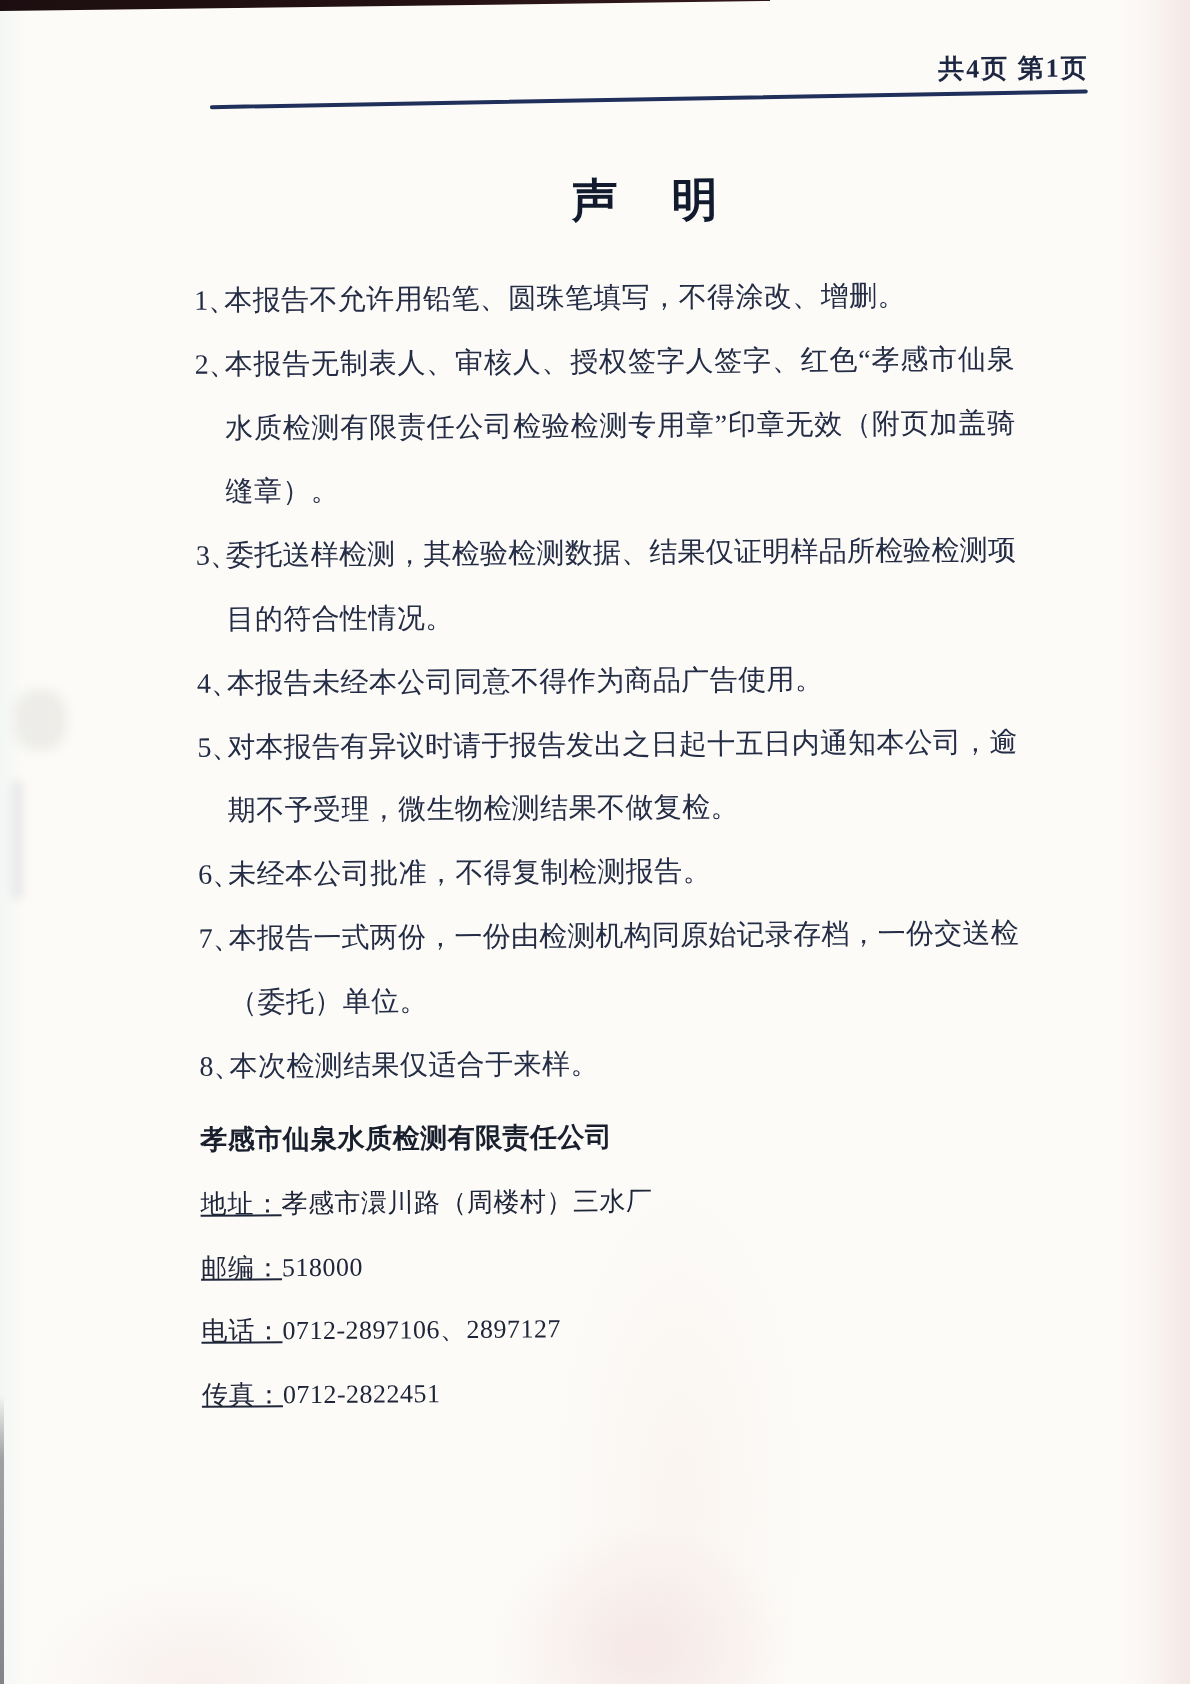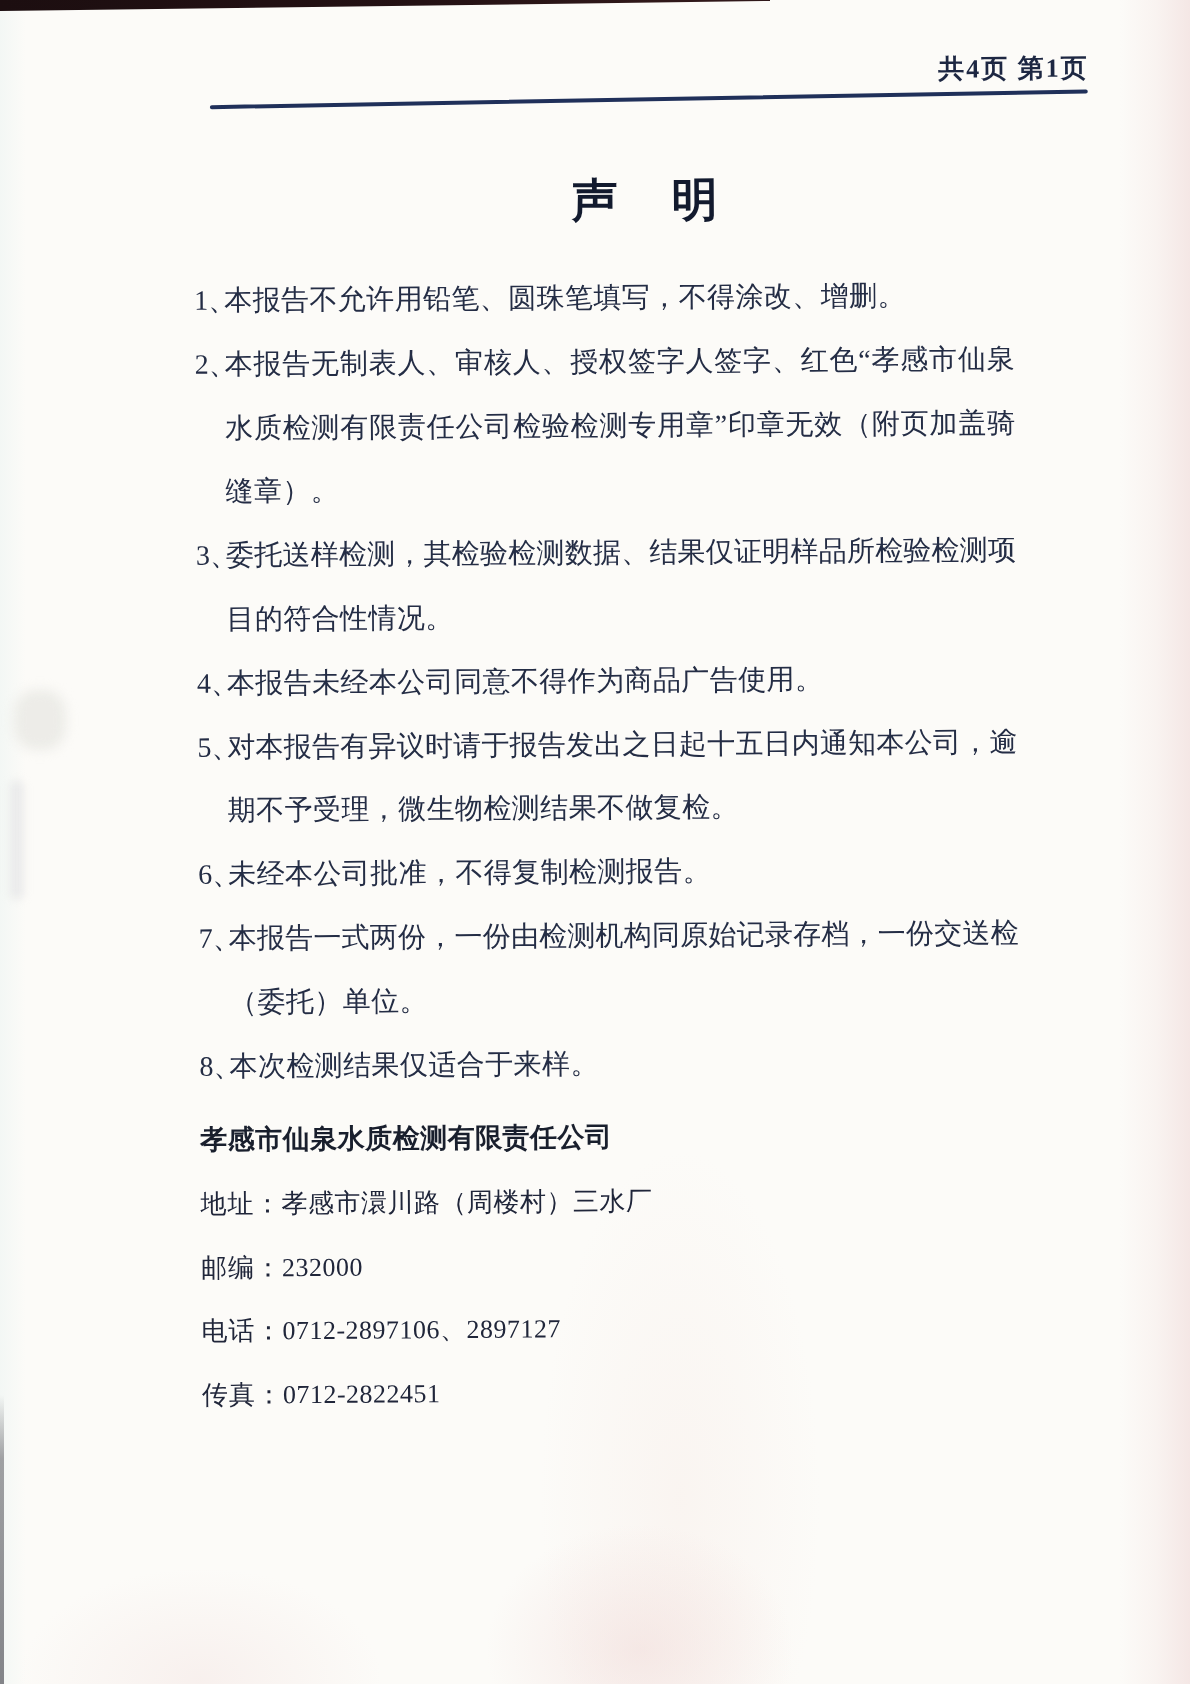--- a/index.html
+++ b/index.html
@@ -83,21 +83,21 @@
     position: absolute; left: 198px; top: 1106px;
     line-height: 63.8px; font-size: 26px; color: #20263a;
     white-space: nowrap;
   }
   #company-name {
     font-family: "Liberation Sans", "DejaVu Sans", sans-serif;
     font-weight: bold; font-size: 27px; color: #191f2d;
     letter-spacing: 0.5px;
   }
   .contact-line { height: 63.8px; }
-  .contact-label { letter-spacing: 1px; }
+  .contact-label { letter-spacing: 1px; text-decoration: underline; }
   .contact-value { letter-spacing: 0.5px; }
 </style>
 </head>
 <body>
 
 <div id="paper"></div>
 <div id="top-edge-strip"></div>
 <div id="left-edge-line"></div>
 <div id="left-smudge"></div>
 <div id="left-blotch"></div>
@@ -152,21 +152,21 @@
       <span class="s-num">8、</span><span class="s-text">本次检测结果仅适合于来样。</span>
     </div>
   </div>
 
   <div id="company-block">
     <div class="contact-line" id="company-name">孝感市仙泉水质检测有限责任公司</div>
     <div class="contact-line">
       <span class="contact-label">地址：</span><span class="contact-value">孝感市澴川路（周楼村）三水厂</span>
     </div>
     <div class="contact-line">
-      <span class="contact-label">邮编：</span><span class="contact-value">232000</span>
+      <span class="contact-label">邮编：</span><span class="contact-value">518000</span>
     </div>
     <div class="contact-line">
       <span class="contact-label">电话：</span><span class="contact-value">0712-2897106、2897127</span>
     </div>
     <div class="contact-line">
       <span class="contact-label">传真：</span><span class="contact-value">0712-2822451</span>
     </div>
   </div>
 
 </div>

